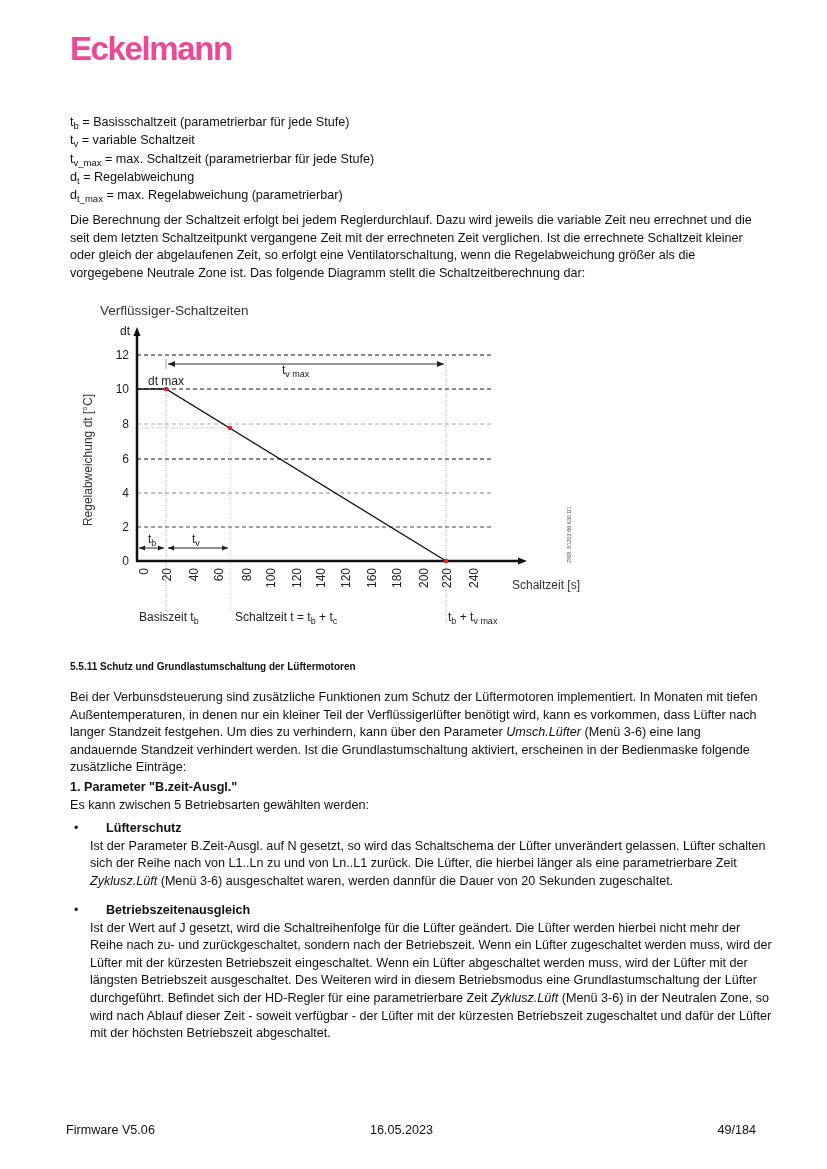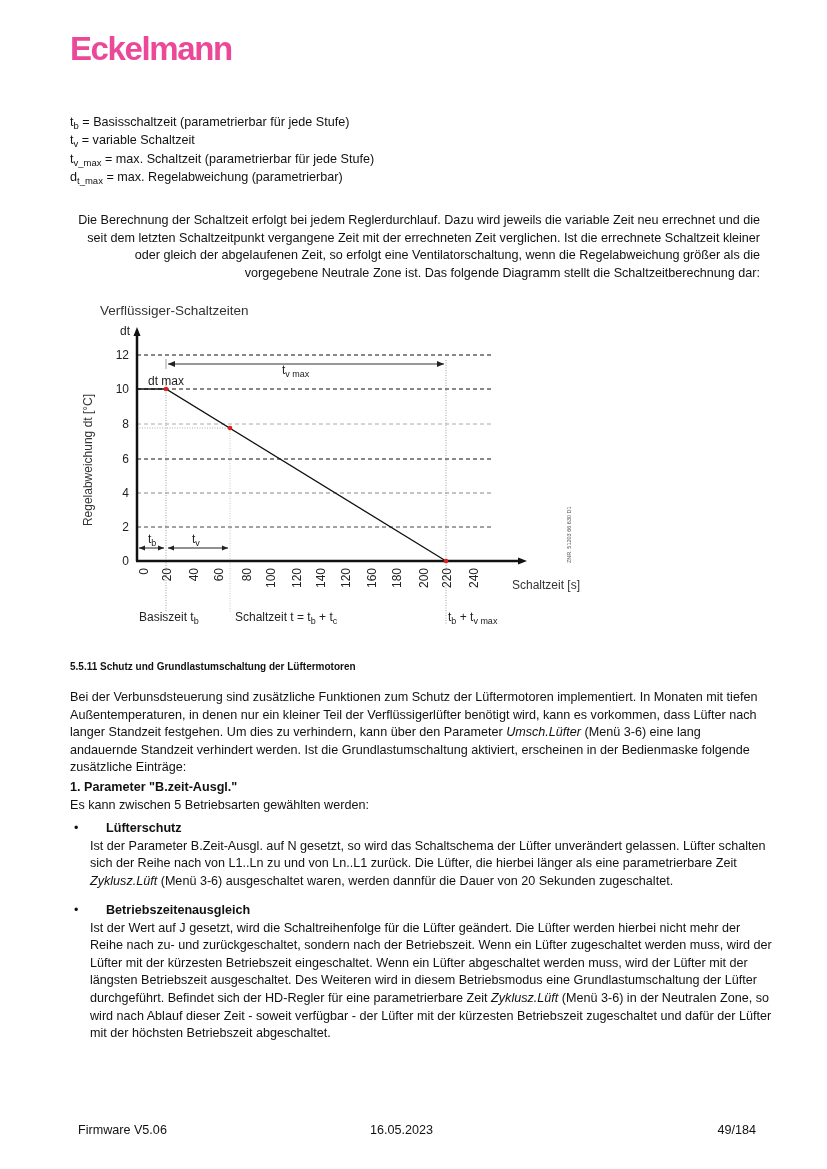--- a/index.html
+++ b/index.html
@@ -10,21 +10,21 @@
   }
   .logo {
     position: absolute; left: 70px; top: 40px;
     font-family: "Liberation Sans", sans-serif; font-weight: bold;
     font-size: 33px; letter-spacing: -1.4px; color: #ec4899;
   }
   .defs { position: absolute; left: 70px; top: 114px; }
   .defs div { height: 18.3px; white-space: nowrap; }
   sub { font-size: 9.5px; vertical-align: -3px; line-height: 0; }
   .para { position: absolute; left: 70px; width: 690px; }
-  .p1 { top: 212px; text-align: right; }
+  .p1 { top: 212px; }
   .chart { position: absolute; left: 0; top: 0; }
   .section-title {
     position: absolute; left: 70px; top: 658px; font-weight: bold; font-size: 10px;
   }
   .p2 { top: 689px; }
   .param-title { position: absolute; left: 70px; top: 779px; font-weight: bold; }
   .param-sub { position: absolute; left: 70px; top: 797px; }
   .bullet { position: absolute; left: 74px; width: 690px; }
   .bullet .dot { position: absolute; left: 0; top: 0; }
   .bullet .btitle { position: absolute; left: 32px; top: 0; font-weight: bold; }
@@ -36,20 +36,21 @@
 </style>
 </head>
 <body>
 
 <div class="logo">Eckelmann</div>
 
 <div class="defs">
   <div><span>t</span><sub>b</sub><span> = Basisschaltzeit (parametrierbar für jede Stufe)</span></div>
   <div><span>t</span><sub>v</sub><span> = variable Schaltzeit</span></div>
   <div><span>t</span><sub>v_max</sub><span> = max. Schaltzeit (parametrierbar für jede Stufe)</span></div>
+  <div><span>d</span><sub>t</sub><span> = Regelabweichung</span></div>
   <div><span>d</span><sub>t_max</sub><span> = max. Regelabweichung (parametrierbar)</span></div>
 </div>
 
 <div class="para p1">Die Berechnung der Schaltzeit erfolgt bei jedem Reglerdurchlauf. Dazu wird jeweils die variable Zeit neu errechnet und die seit dem letzten Schaltzeitpunkt vergangene Zeit mit der errechneten Zeit verglichen. Ist die errechnete Schaltzeit kleiner oder gleich der abgelaufenen Zeit, so erfolgt eine Ventilatorschaltung, wenn die Regelabweichung größer als die vorgegebene Neutrale Zone ist. Das folgende Diagramm stellt die Schaltzeitberechnung dar:</div>
 
 <svg class="chart" width="827" height="650" font-family="Liberation Sans, sans-serif">
 
   <text x="100" y="315" font-size="13.5" fill="#333">Verflüssiger-Schaltzeiten</text>
 
   <g>
@@ -152,15 +153,15 @@
   <div class="btitle">Lüfterschutz</div>
   <div class="btext"><span>Ist der Parameter B.Zeit-Ausgl. auf N gesetzt, so wird das Schaltschema der Lüfter unverändert gelassen. Lüfter schalten sich der Reihe nach von L1..Ln zu und von Ln..L1 zurück. Die Lüfter, die hierbei länger als eine parametrierbare Zeit </span><em>Zyklusz.Lüft</em><span> (Menü 3-6) ausgeschaltet waren, werden dannfür die Dauer von 20 Sekunden zugeschaltet.</span></div>
 </div>
 
 <div class="bullet b2">
   <span class="dot">•</span>
   <div class="btitle">Betriebszeitenausgleich</div>
   <div class="btext"><span>Ist der Wert auf J gesetzt, wird die Schaltreihenfolge für die Lüfter geändert. Die Lüfter werden hierbei nicht mehr der Reihe nach zu- und zurückgeschaltet, sondern nach der Betriebszeit. Wenn ein Lüfter zugeschaltet werden muss, wird der Lüfter mit der kürzesten Betriebszeit eingeschaltet. Wenn ein Lüfter abgeschaltet werden muss, wird der Lüfter mit der längsten Betriebszeit ausgeschaltet. Des Weiteren wird in diesem Betriebsmodus eine Grundlastumschaltung der Lüfter durchgeführt. Befindet sich der HD-Regler für eine parametrierbare Zeit </span><em>Zyklusz.Lüft</em><span>  (Menü 3-6) in der Neutralen Zone, so wird nach Ablauf dieser Zeit - soweit verfügbar - der Lüfter mit der kürzesten Betriebszeit zugeschaltet und dafür der Lüfter mit der höchsten Betriebszeit abgeschaltet.</span></div>
 </div>
 
-<div class="footer" style="left:78px;">Firmware V5.06</div>
+<div class="footer" style="left:66px;">Firmware V5.06</div>
 <div class="footer" style="left:370px;">16.05.2023</div>
 <div class="footer" style="right:71px;">49/184</div>
 
 </body></html>

